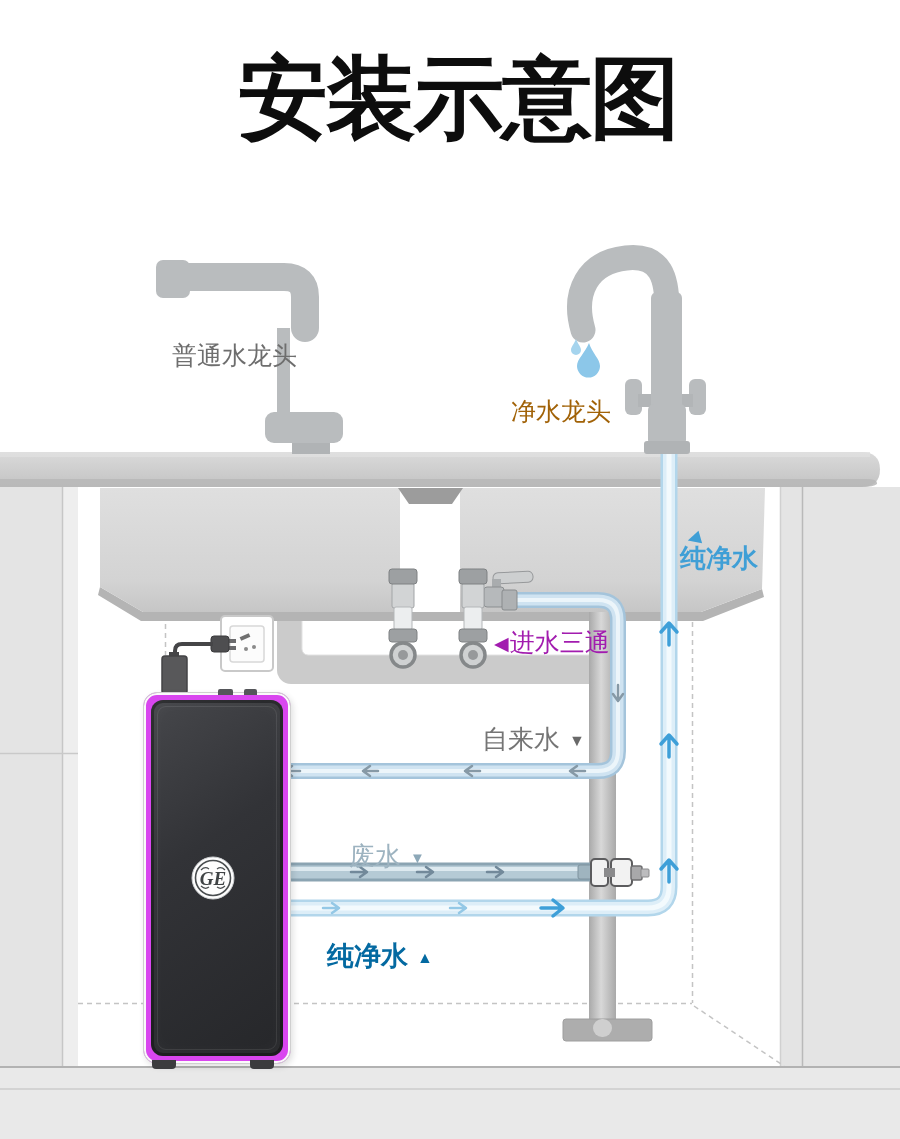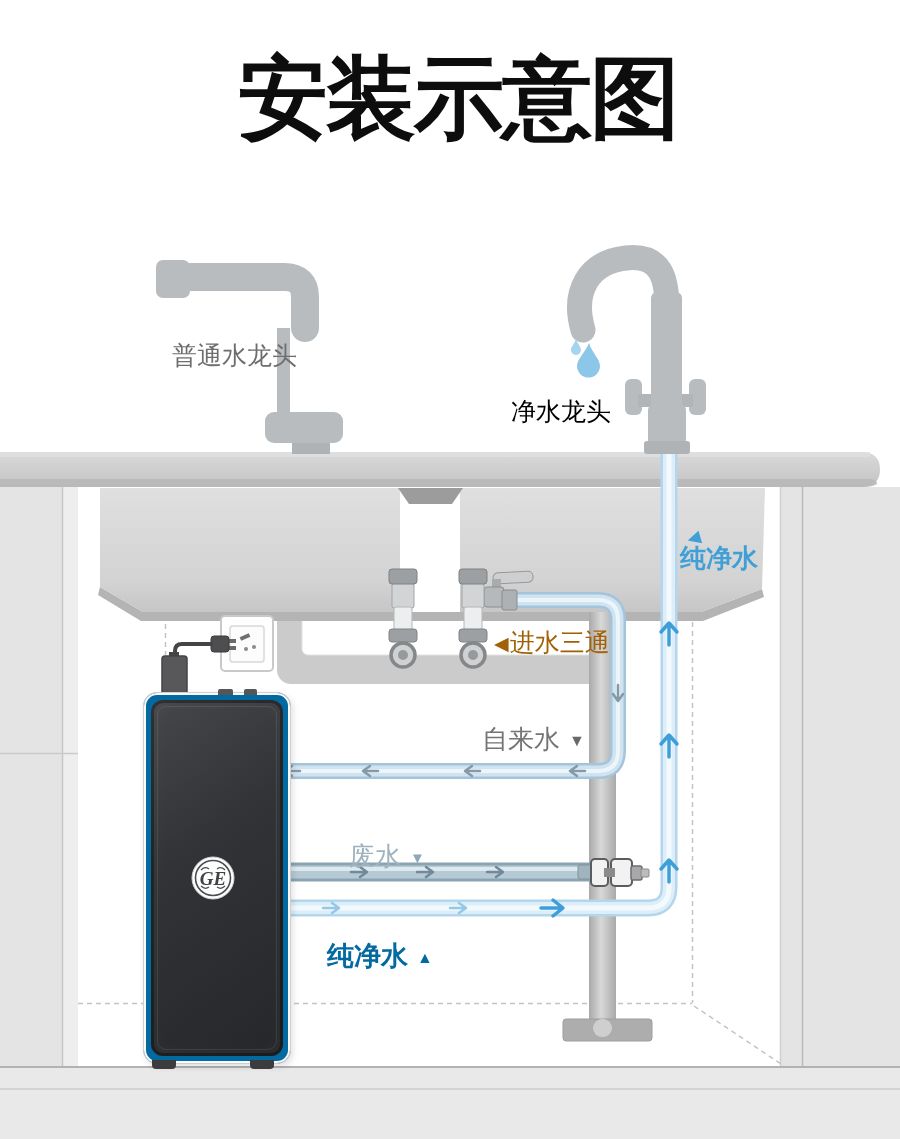--- a/index.html
+++ b/index.html
@@ -7,36 +7,36 @@
     position:relative;width:900px;height:1139px;overflow:hidden;background:#ffffff;
     font-family:"Liberation Sans","DejaVu Sans",sans-serif;
   }
   #title{
     position:absolute;left:0;top:38px;width:900px;text-align:center;
     font-size:90px;font-weight:900;letter-spacing:-2px;color:#0d0d0d;white-space:nowrap;padding-left:8px;
   }
   .lbl{position:absolute;white-space:nowrap;line-height:1;margin-top:10px;}
   .lbl .tri{display:inline-block;}
   #lbl-ordinary{left:172px;top:333px;font-size:25px;color:#6e6e6e;}
-  #lbl-purified{left:511px;top:389px;font-size:25px;color:#000000;}
+  #lbl-purified{left:511px;top:389px;font-size:25px;color:#a16207;}
   #lbl-pure-top{left:680px;top:511px;color:#3f9fd6;}
   #lbl-pure-top .tri{font-size:17px;display:block;margin:0 0 7px 6px;transform:rotate(-16deg);}
   #lbl-pure-top .txt{font-size:26px;font-weight:700;}
-  #lbl-inlet-tee{left:494px;top:620px;font-size:25px;color:#a16207;font-weight:500;}
+  #lbl-inlet-tee{left:494px;top:620px;font-size:25px;color:#a21caf;font-weight:500;}
   #lbl-inlet-tee .tri{font-size:19px;margin-right:1px;vertical-align:1px;}
   #lbl-tap{left:482px;top:716px;font-size:26px;color:#757575;}
   #lbl-tap .tri{font-size:16px;color:#696969;margin-left:9px;vertical-align:2px;}
   #lbl-waste{left:349px;top:833px;font-size:26px;color:#9db3c0;font-weight:400;}
   #lbl-waste .tri{font-size:15px;color:#8da8b8;margin-left:9px;vertical-align:2px;}
   #lbl-pure-bottom{left:327px;top:933px;font-size:27px;color:#0369a1;font-weight:700;}
   #lbl-pure-bottom .tri{font-size:16px;margin-left:9px;vertical-align:2px;}
 
   #purifier{
     position:absolute;left:143px;top:692px;width:148px;height:372px;
-    background:#0369a1;border:1px solid #cfcfcf;border-radius:14px;box-sizing:border-box;
+    background:#d946ef;border:1px solid #cfcfcf;border-radius:14px;box-sizing:border-box;
     box-shadow:inset 0 0 0 2px #fafafa,2px 3px 6px rgba(0,0,0,0.12);
   }
   #purifier .face{
     position:absolute;left:7px;top:7px;right:7px;bottom:7px;
     background:linear-gradient(145deg,#46474b 0%,#323337 40%,#26272a 100%);
     border-radius:12px;
     box-shadow:inset 0 0 0 3px rgba(0,0,0,0.35),inset 0 0 20px rgba(255,255,255,0.05);
   }
   #purifier .face::after{
     content:"";position:absolute;left:6px;top:6px;right:6px;bottom:6px;

